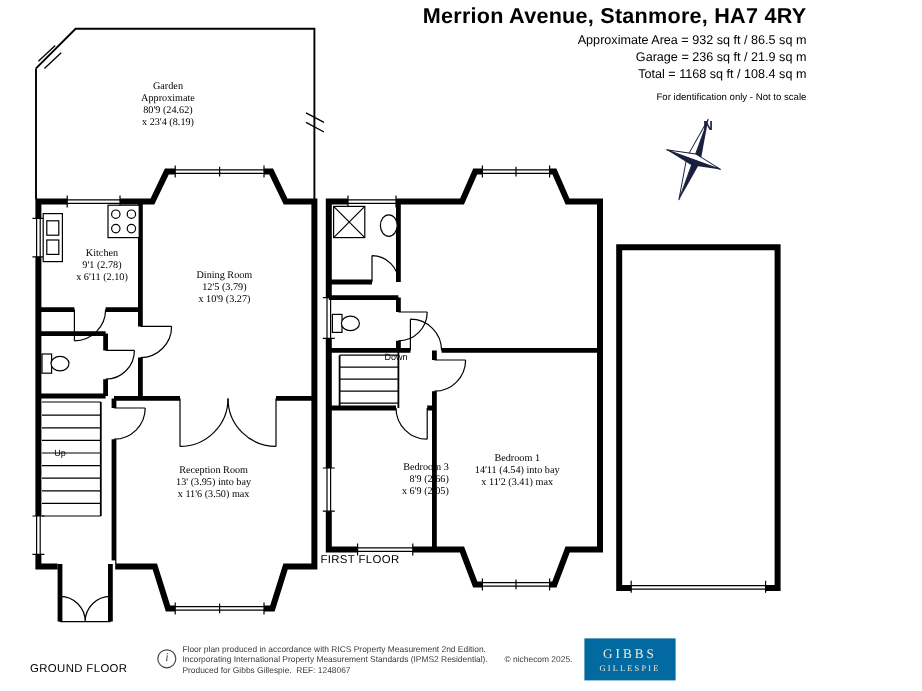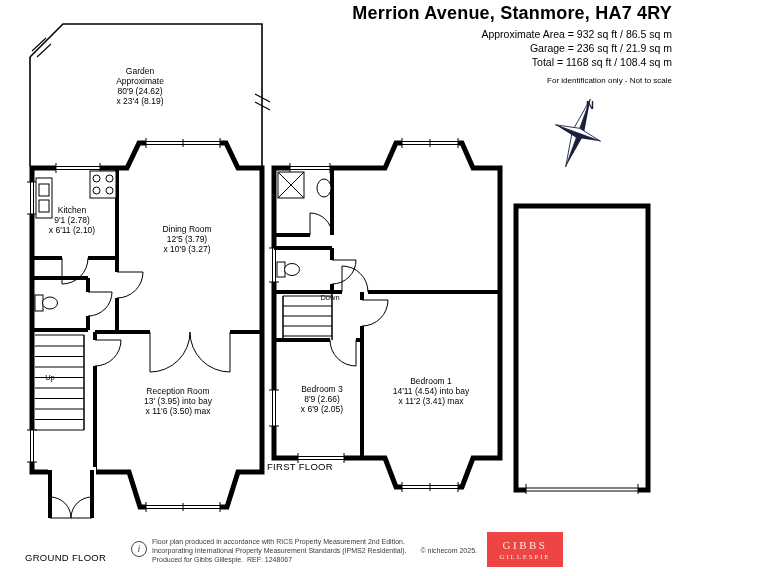--- a/index.html
+++ b/index.html
@@ -2,21 +2,21 @@
 <html><head>
 <meta charset="utf-8">
 <style>
   html,body{margin:0;padding:0;background:#fff;}
   .page{position:relative;width:688px;height:576px;background:#fff;overflow:hidden;
         font-family:"Liberation Sans",sans-serif;color:#000;}
   .plan-svg{position:absolute;left:0;top:0;}
   .title{position:absolute;top:3px;right:16px;font-size:18px;font-weight:bold;letter-spacing:0.2px;}
   .area{position:absolute;top:27px;right:16px;text-align:right;font-size:10.5px;line-height:14px;}
   .note{position:absolute;top:76px;right:16px;font-size:8px;text-align:right;}
-  .lbl{position:absolute;text-align:center;font-size:8.5px;line-height:10px;}
+  .lbl{position:absolute;text-align:center;font-size:8.5px;line-height:10px;font-family:Liberation Serif, serif;}
   .lbl-sm{position:absolute;text-align:center;font-size:7.5px;line-height:9px;}
   .floor-lbl{position:absolute;font-size:9.5px;letter-spacing:0.3px;}
   .compass-n{position:absolute;font-size:11px;font-weight:bold;color:#1a1f3d;text-align:center;}
   .footer-icon{position:absolute;left:131px;top:541px;width:14px;height:14px;border:1px solid #444;
         border-radius:50%;text-align:center;line-height:13px;font-family:"Liberation Serif",serif;
         font-style:italic;font-size:10px;color:#444;}
   .footer-text{position:absolute;left:152px;top:537px;font-size:7px;line-height:9px;color:#3a3a3a;}
   .pre{white-space:pre;}
   .copyright{margin-left:14px;}
   .logo{position:absolute;left:487px;top:532px;width:76px;height:35px;display:flex;flex-direction:column;
@@ -184,21 +184,21 @@
 
   <div class="compass-n" style="left:582px;top:99px;width:16px;">N</div>
 
   <div class="lbl" style="left:80px;top:66px;width:120px;">
     <div>Garden</div>
     <div>Approximate</div>
     <div>80'9 (24.62)</div>
     <div>x 23'4 (8.19)</div>
   </div>
 
-  <div class="lbl" style="left:34px;top:205px;width:76px;">
+  <div class="lbl" style="left:34px;top:205px;width:76px;padding-left:13px;">
     <div>Kitchen</div>
     <div>9'1 (2.78)</div>
     <div>x 6'11 (2.10)</div>
   </div>
 
   <div class="lbl" style="left:127px;top:224px;width:120px;">
     <div>Dining Room</div>
     <div>12'5 (3.79)</div>
     <div>x 10'9 (3.27)</div>
   </div>
@@ -207,21 +207,21 @@
     <div>Reception Room</div>
     <div>13' (3.95) into bay</div>
     <div>x 11'6 (3.50) max</div>
   </div>
 
   <div class="lbl-sm" style="left:36px;top:373px;width:28px;">Up</div>
 
   <div class="floor-lbl" style="left:25px;top:552px;">GROUND FLOOR</div>
 
 
-  <div class="lbl" style="left:270px;top:384px;width:104px;">
+  <div class="lbl" style="left:270px;top:384px;width:104px;text-align:right;">
     <div>Bedroom 3</div>
     <div>8'9 (2.66)</div>
     <div>x 6'9 (2.05)</div>
   </div>
 
   <div class="lbl" style="left:361px;top:376px;width:140px;">
     <div>Bedroom 1</div>
     <div>14'11 (4.54) into bay</div>
     <div>x 11'2 (3.41) max</div>
   </div>
@@ -233,18 +233,18 @@
 
   <div class="footer-icon">i</div>
   <div class="footer-text">
     <div>Floor plan produced in accordance with RICS Property Measurement 2nd Edition.</div>
     <div>
       <span>Incorporating International Property Measurement Standards (IPMS2 Residential).</span><span class="copyright">© nichecom 2025.</span>
     </div>
     <div class="pre">Produced for Gibbs Gillespie.  REF: 1248067</div>
   </div>
 
-  <div class="logo" style="background: #ef4444; color: rgb(242, 234, 217);">
+  <div class="logo" style="background: #0369a1; color: rgb(242, 234, 217);">
     <div class="logo-l1">GIBBS</div>
     <div class="logo-l2">GILLESPIE</div>
   </div>
 
 </div>
 
 </body></html>

